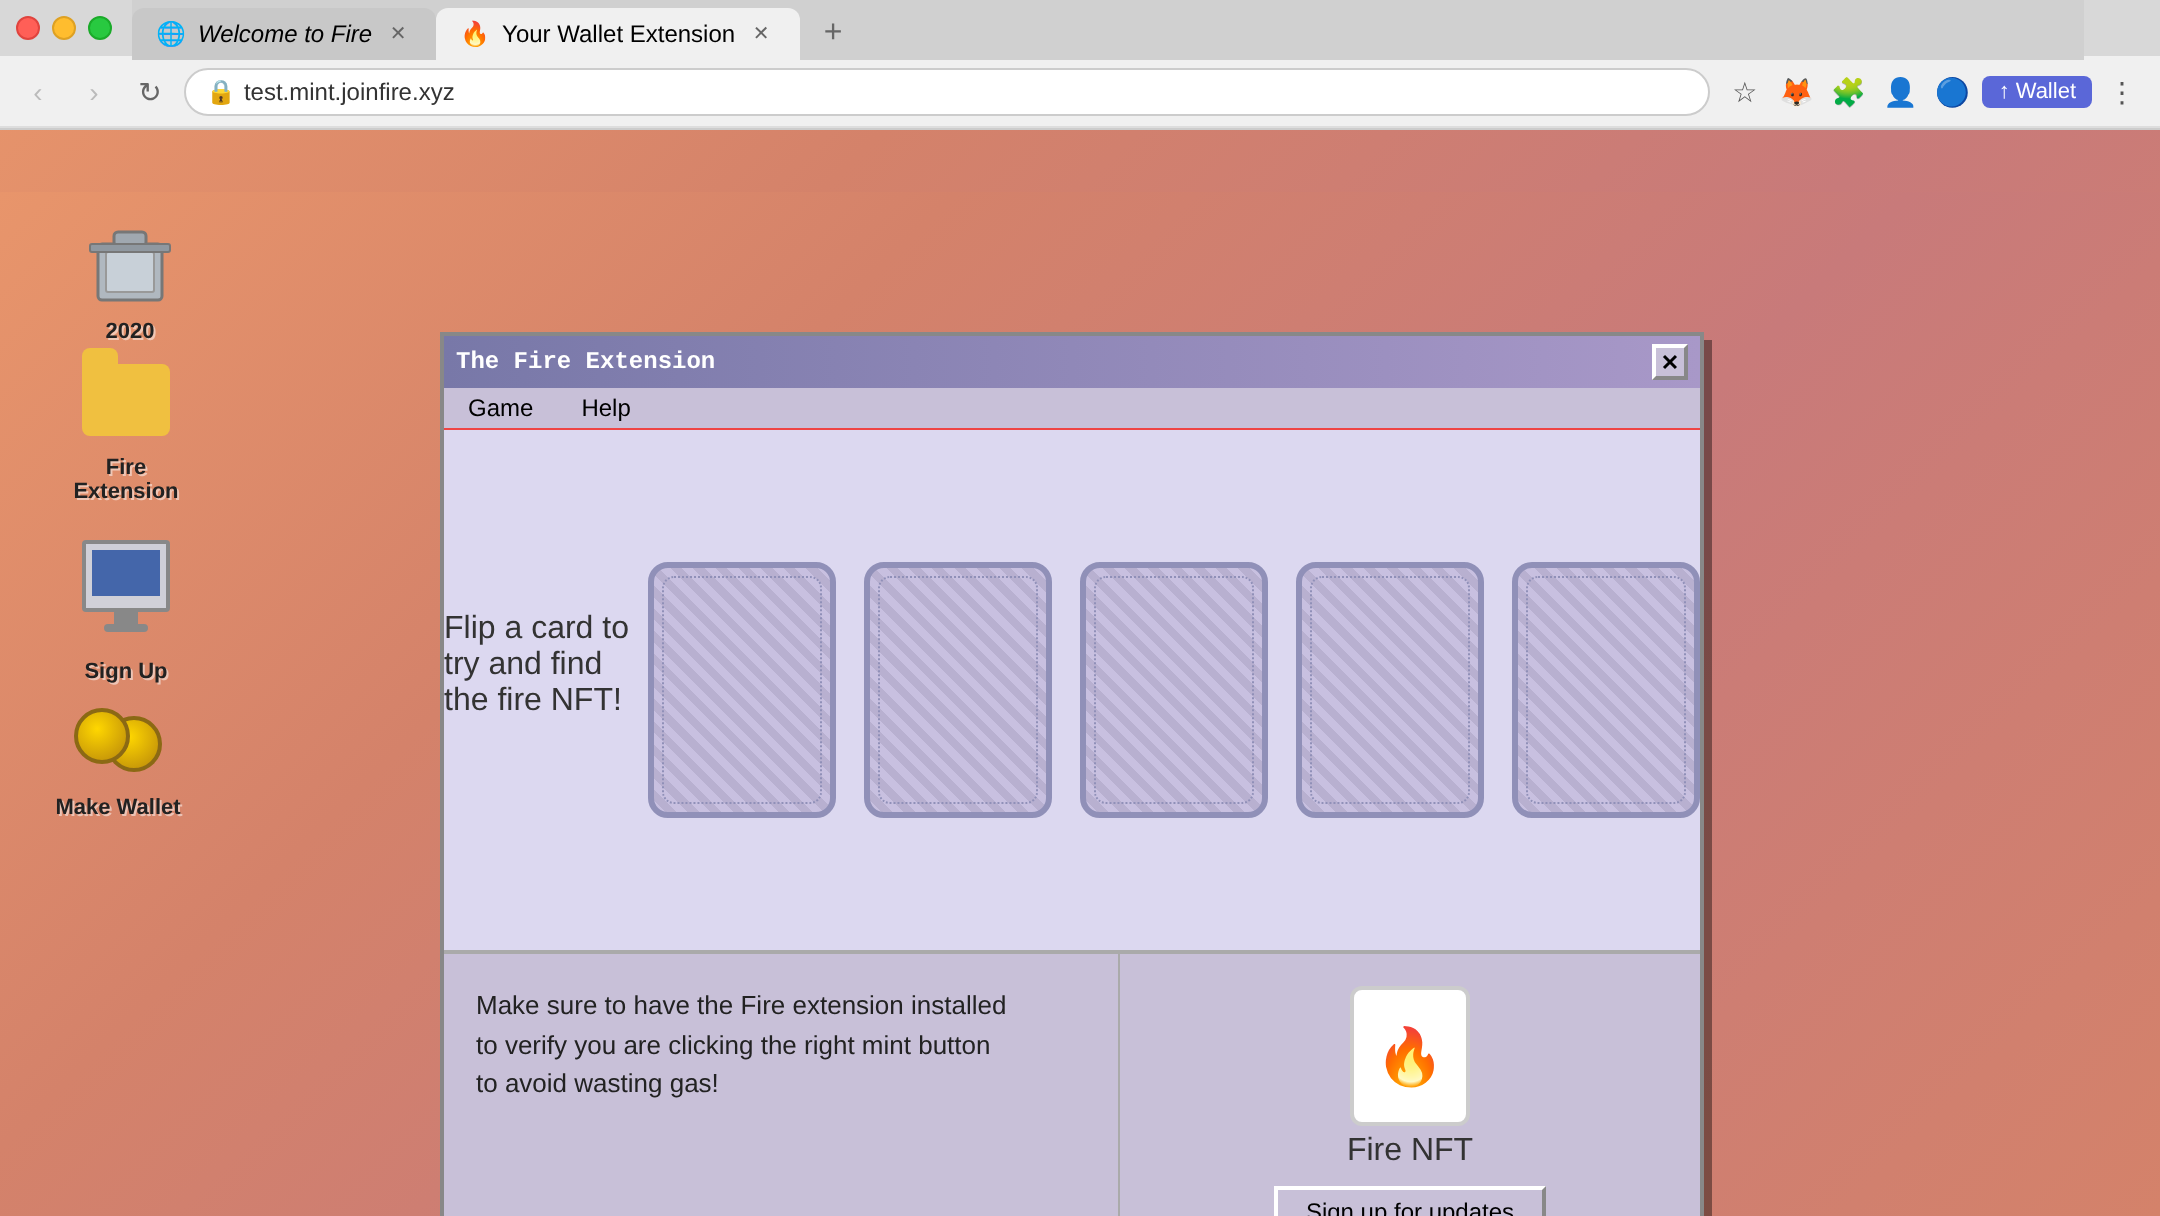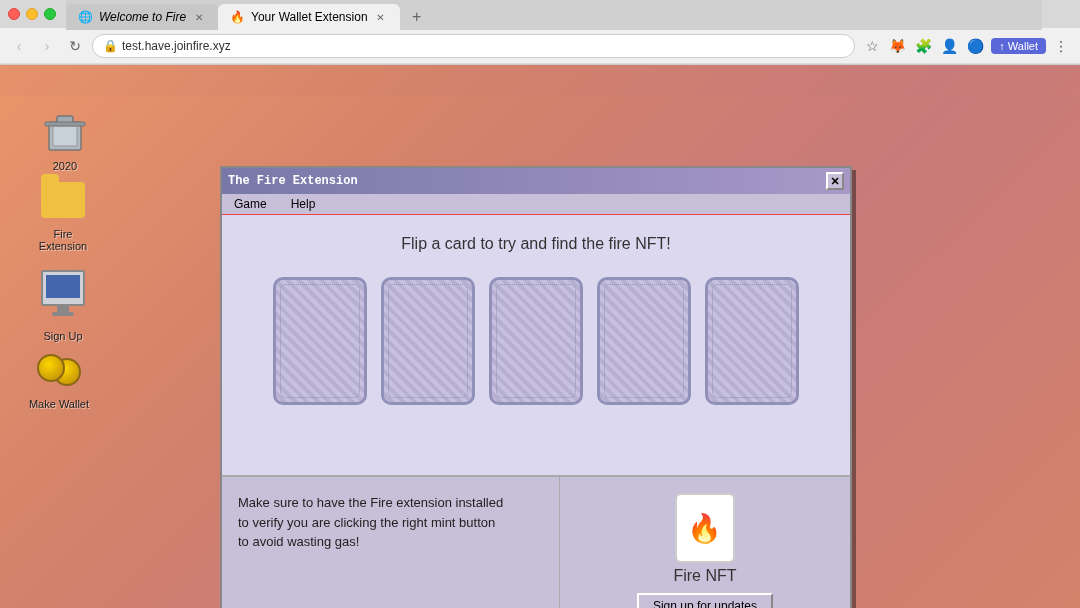--- a/index.html
+++ b/index.html
@@ -180,20 +180,21 @@
       display: flex;
       align-items: center;
       justify-content: center;
     }
 
     .desktop-icon-label {
       font-size: 11px;
       color: #222;
       text-align: center;
       text-shadow: 1px 1px 0 rgba(255,255,255,0.5);
+      font-weight: bold;
     }
 
     
     .folder-icon-shape {
       width: 44px;
       height: 36px;
       background: #f0c040;
       border-radius: 0 4px 4px 4px;
       position: relative;
     }
@@ -328,24 +329,23 @@
     .menu-item {
       font-size: 12px;
       cursor: pointer;
       padding: 1px 4px;
       font-family: 'MS Sans Serif', Arial, sans-serif;
     }
 
     
     .dialog-main {
       background: #dcd8f0;
-      padding: 20px;
       min-height: 260px;
       display: flex;
-      flex-direction: column;
+      flex-direction: row;
       align-items: center;
     }
 
     .dialog-heading {
       font-size: 16px;
       color: #333;
       margin-bottom: 24px;
       font-family: Arial, sans-serif;
     }
 
@@ -470,21 +470,21 @@
     </div>
     <div style="width:30px;"></div>
   </div>
 
   <div class="address-bar-row">
     <button class="nav-btn" disabled="">‹</button>
     <button class="nav-btn" disabled="">›</button>
     <button class="nav-btn">↻</button>
     <div class="address-bar">
       <span style="margin-right:4px;">🔒</span>
-      <span>test.have.joinfire.xyz</span>
+      <span>test.mint.joinfire.xyz</span>
     </div>
     <div class="browser-actions">
       <button class="browser-action-btn">☆</button>
       <button class="browser-action-btn">🦊</button>
       <button class="browser-action-btn">🧩</button>
       <button class="browser-action-btn">👤</button>
       <button class="browser-action-btn">🔵</button>
       <button class="update-btn">
         <span>↑</span>
         <span>Wallet</span>

